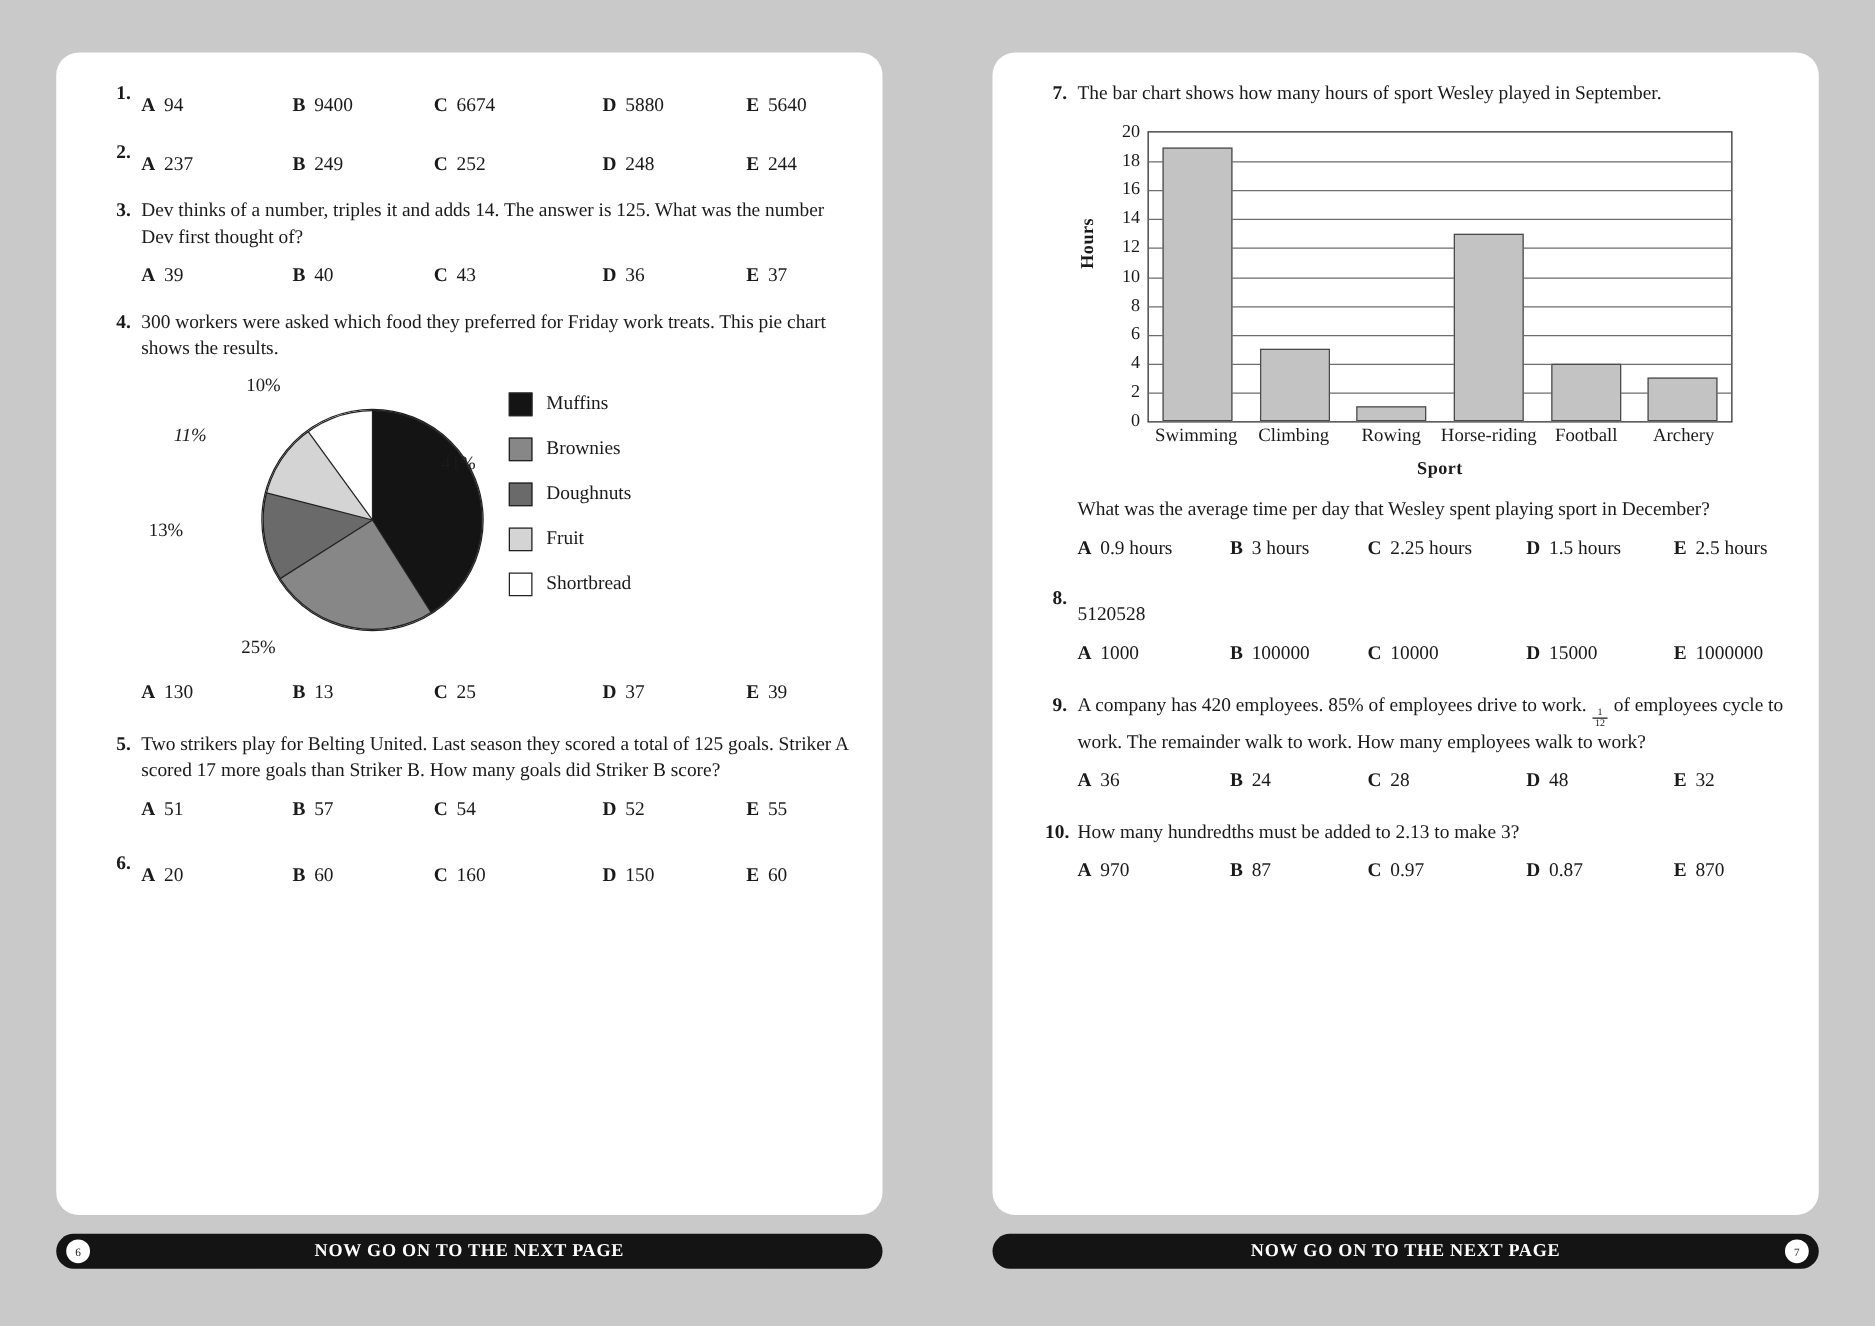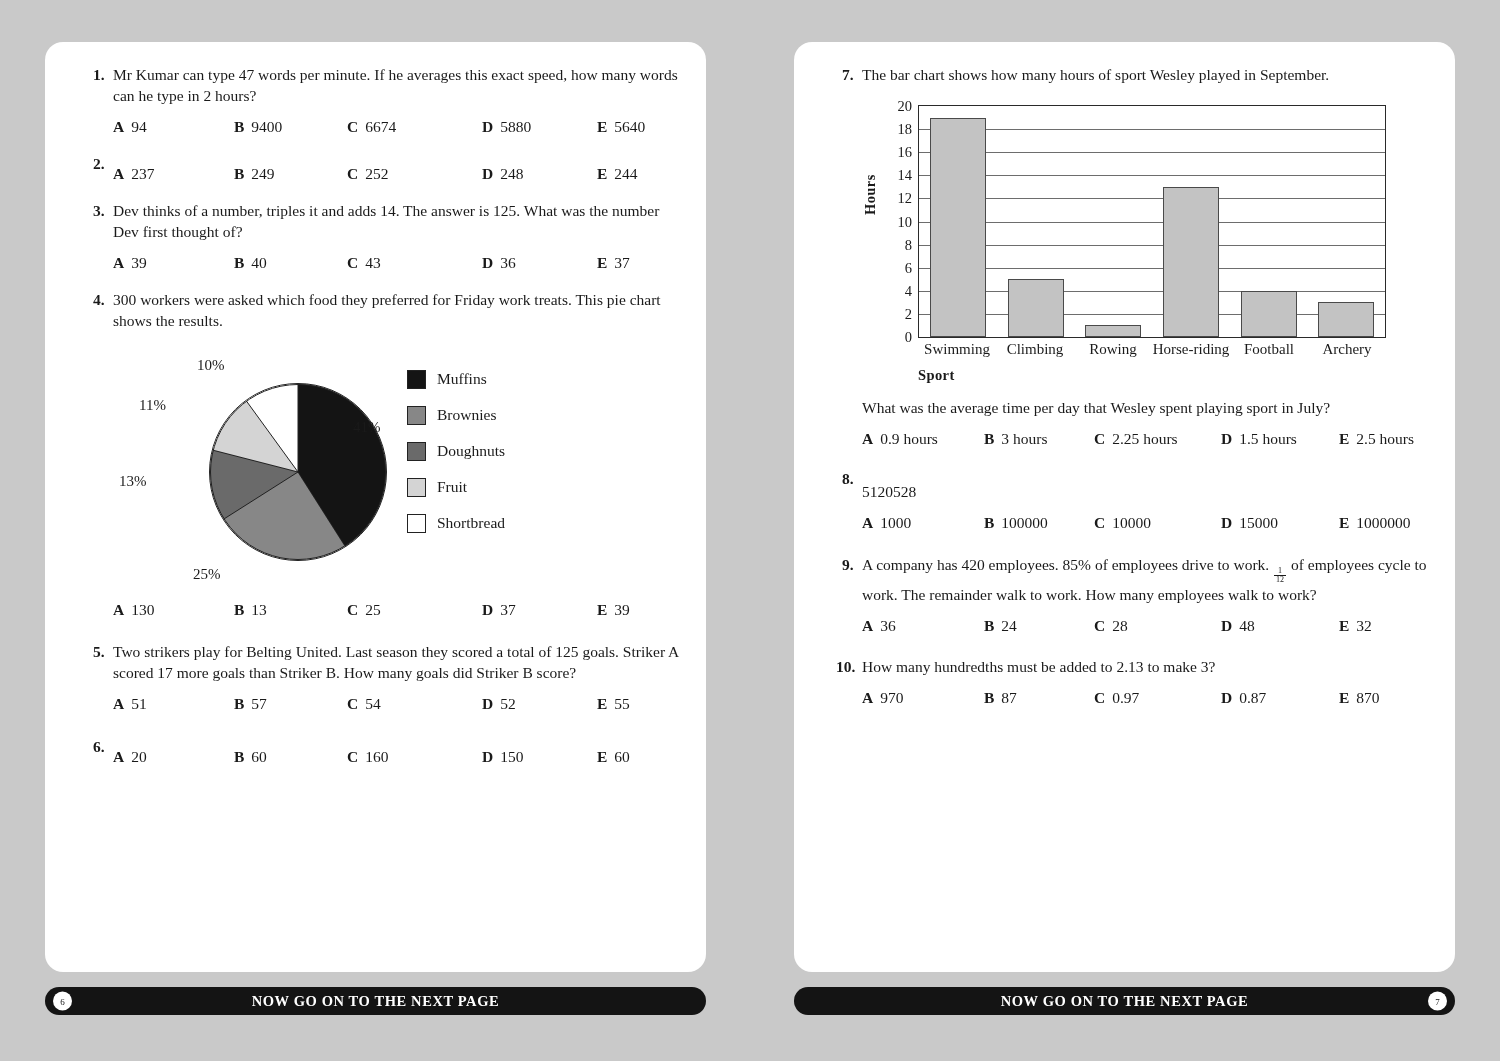--- a/index.html
+++ b/index.html
@@ -134,21 +134,21 @@
     line-height: 1.02;
     margin: 0 1px;
   }
   .frac .num { padding: 0 2px; }
   .frac .den { padding: 0 2px; border-top: 1px solid #1a1a1a; }
 
   
   .pie-wrap {
     position: relative;
     height: 232px;
-    margin-top: 26px;
+    margin-top: 12px;
   }
   .pie {
     position: absolute;
     left: 96px;
     top: 26px;
     width: 178px;
     height: 178px;
     border-radius: 50%;
     border: 1px solid #222;
     box-sizing: border-box;
@@ -253,42 +253,41 @@
   .xlabel {
     flex: 1;
     text-align: center;
     font-size: 15px;
   }
   .x-axis-title {
     position: absolute;
     left: 56px;
     top: 270px;
     width: 468px;
-    text-align: left;
+    text-align: center;
     font-size: 14.5px;
     font-weight: bold;
     letter-spacing: .4px;
   }
   .chart-caption {
     font-size: 15.5px;
     line-height: 21px;
     margin: 0;
   }
 </style>
 </head>
 <body>
 
 <div class="spread">
 
   <div class="page page-left">
 
     <div class="q">
       <div class="q-num">1.</div>
       <div class="q-body">
-        <p class="q-text">Mr Kumar can type 47 words per minute. If he averages this exact speed, how many words can he type in 2 hours?</p>
         <div class="options">
           <div class="opt">
               <span class="opt-letter">A</span>
               <span class="opt-val">94</span>
             </div>
           <div class="opt">
               <span class="opt-letter">B</span>
               <span class="opt-val">9400</span>
             </div>
           <div class="opt">
@@ -377,21 +376,21 @@
                   <line x1="88" y1="88" x2="88" y2="0.5"></line>
                   <line x1="88" y1="88" x2="134.88484456066223" y2="161.8786934814263"></line>
                   <line x1="88" y1="88" x2="14.121306518573661" y2="134.88484456066217"></line>
                   <line x1="88" y1="88" x2="3.2489734012447826" y2="66.23963487307519"></line>
                   <line x1="88" y1="88" x2="36.56879042440859" y2="17.21101299219211"></line>
                 </g>
               <circle cx="88" cy="88" r="87.5" stroke="#222" stroke-width="1" fill="none"></circle>
             </svg>
           </div>
           <div class="pie-label" style="left:84px; top:0px;">10%</div>
-          <div class="pie-label" style="left:26px; top:40px;">11%</div>
+          <div class="pie-label" style="left:26px; top:40px;font-style:italic;">11%</div>
           <div class="pie-label" style="left:6px;  top:116px;">13%</div>
           <div class="pie-label" style="left:80px; top:209px;">25%</div>
           <div class="pie-label" style="left:240px;top:62px;">41%</div>
 
           <div class="pie-legend">
             <div class="legend-row">
               <span class="legend-swatch" style="background:#141414"></span>
               <span class="legend-label">Muffins</span>
             </div>
             <div class="legend-row">
@@ -567,21 +566,21 @@
               <div class="xlabel">Swimming</div>
               <div class="xlabel">Climbing</div>
               <div class="xlabel">Rowing</div>
               <div class="xlabel">Horse-riding</div>
               <div class="xlabel">Football</div>
               <div class="xlabel">Archery</div>
             </div>
           <div class="x-axis-title">Sport</div>
         </div>
 
-        <p class="q-sub" style="margin-top:0">What was the average time per day that Wesley spent playing sport in July?</p>
+        <p class="q-sub" style="margin-top:0">What was the average time per day that Wesley spent playing sport in December?</p>
         <div class="options">
           <div class="opt">
               <span class="opt-letter">A</span>
               <span class="opt-val">0.9 hours</span>
             </div>
           <div class="opt">
               <span class="opt-letter">B</span>
               <span class="opt-val">3 hours</span>
             </div>
           <div class="opt">

